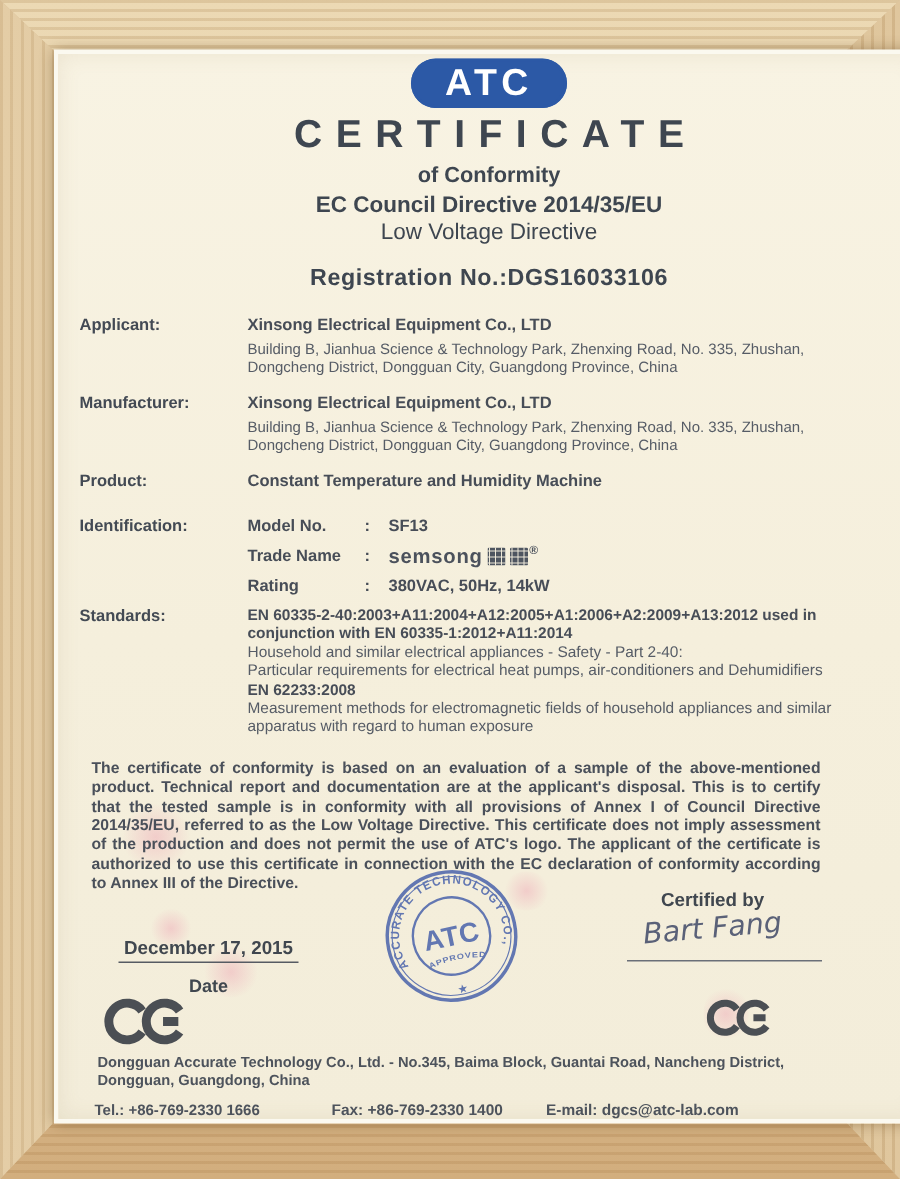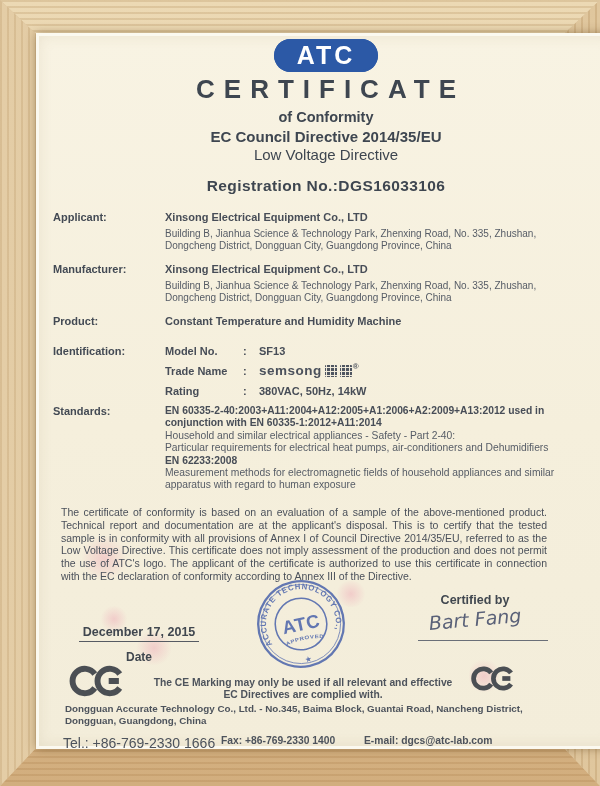--- a/index.html
+++ b/index.html
@@ -69,41 +69,41 @@
   .cjk-sq{display:inline-block;width:12px;height:12px;margin-left:2px;border-radius:1px;background-color:#4e5560;
     background-image:linear-gradient(rgba(246,240,223,.95) 1px, transparent 1px),linear-gradient(90deg, rgba(246,240,223,.95) 1px, transparent 1px);
     background-size:4px 4px;background-position:1px 2px;}
   .regmark{font-size:8px;vertical-align:top;position:relative;top:-4px;}
   .sr{position:absolute;width:1px;height:1px;overflow:hidden;clip:rect(0 0 0 0);}
 
   .std-wrap{left:126px;top:369px;width:394px;}
   .std-line{font-size:10.3px;line-height:12.4px;color:#565c66;}
   .std-line.b{font-weight:bold;color:#474d57;}
 
-  .para{top:470px;left:22px;width:486px;font-size:10.5px;line-height:12.8px;font-weight:normal;
+  .para{top:470px;left:22px;width:486px;font-size:10.5px;line-height:12.8px;font-weight:bold;
     text-align:justify;color:#4a505a;}
 
   
   .certified{top:557px;left:372px;width:128px;text-align:center;font-size:12.5px;font-weight:bold;color:#40474f;}
   .signature{top:572px;left:372px;width:128px;text-align:center;font-size:19px;font-style:italic;
     color:#5a6178;transform:rotate(-5deg);font-family:"DejaVu Sans",sans-serif;}
   .sigline{top:604px;left:379px;width:130px;border-top:1.4px solid #6a6f78;}
   .dateval{top:589px;left:40px;width:120px;text-align:center;font-size:12.5px;font-weight:bold;color:#40474f;}
   .dateline{top:605px;left:40px;width:120px;border-top:1.4px solid #565b63;}
   .datelbl{top:614px;left:40px;width:120px;text-align:center;font-size:12px;font-weight:bold;color:#40474f;}
 
   .stamp{top:542px;left:216px;width:92px;height:92px;transform:rotate(-12deg);mix-blend-mode:multiply;opacity:.93;}
 
   .ce-left{top:628px;left:30px;}
   .ce-right{top:629px;left:432px;}
   .ce-note{top:641px;left:112px;width:304px;text-align:center;font-size:10.3px;line-height:12.2px;
     font-weight:bold;color:#4d535c;}
 
   .footer-addr{top:667px;left:26px;width:480px;font-size:9.8px;line-height:11.8px;font-weight:bold;color:#4d535c;}
-  .tel{top:699px;left:24px;font-size:14px;font-weight:normal;color:#4d535c;}
+  .tel{top:699px;left:24px;font-size:10px;font-weight:bold;color:#4d535c;}
   .fax{top:699px;left:182px;font-size:10.3px;font-weight:bold;color:#4d535c;}
   .email{top:699px;left:325px;font-size:10.3px;font-weight:bold;color:#4d535c;}
 
   .blob{position:absolute;border-radius:50%;pointer-events:none;
     background:radial-gradient(circle, rgba(235,128,162,.30) 0%, rgba(235,128,162,0) 68%);}
 </style>
 </head>
 <body>
 
 <div id="stage">
@@ -206,20 +206,19 @@
         <path d="M 37 16 H 46.6"></path>
       </g>
     </svg>
     <svg class="abs ce-right" width="44" height="27" viewBox="0 0 52 32">
       <g stroke="#4b4f54" stroke-width="5.6" fill="none">
         <path d="M 23.9 9.4 A 11.5 11.5 0 1 0 23.9 22.6"></path>
         <path d="M 47.4 9.4 A 11.5 11.5 0 1 0 47.4 22.6"></path>
         <path d="M 37 16 H 46.6"></path>
       </g>
     </svg>
-    <div class="abs ce-note">The CE Marking may only be used if all relevant and effective EC Directives are complied with.</div>
 
     <div class="abs footer-addr">Dongguan Accurate Technology Co., Ltd. - No.345, Baima Block, Guantai Road, Nancheng District, Dongguan, Guangdong, China</div>
     <div class="abs tel">Tel.: +86-769-2330 1666</div>
     <div class="abs fax">Fax: +86-769-2330 1400</div>
     <div class="abs email">E-mail: dgcs@atc-lab.com</div>
   </div>
 </div>
 
 </body></html>

